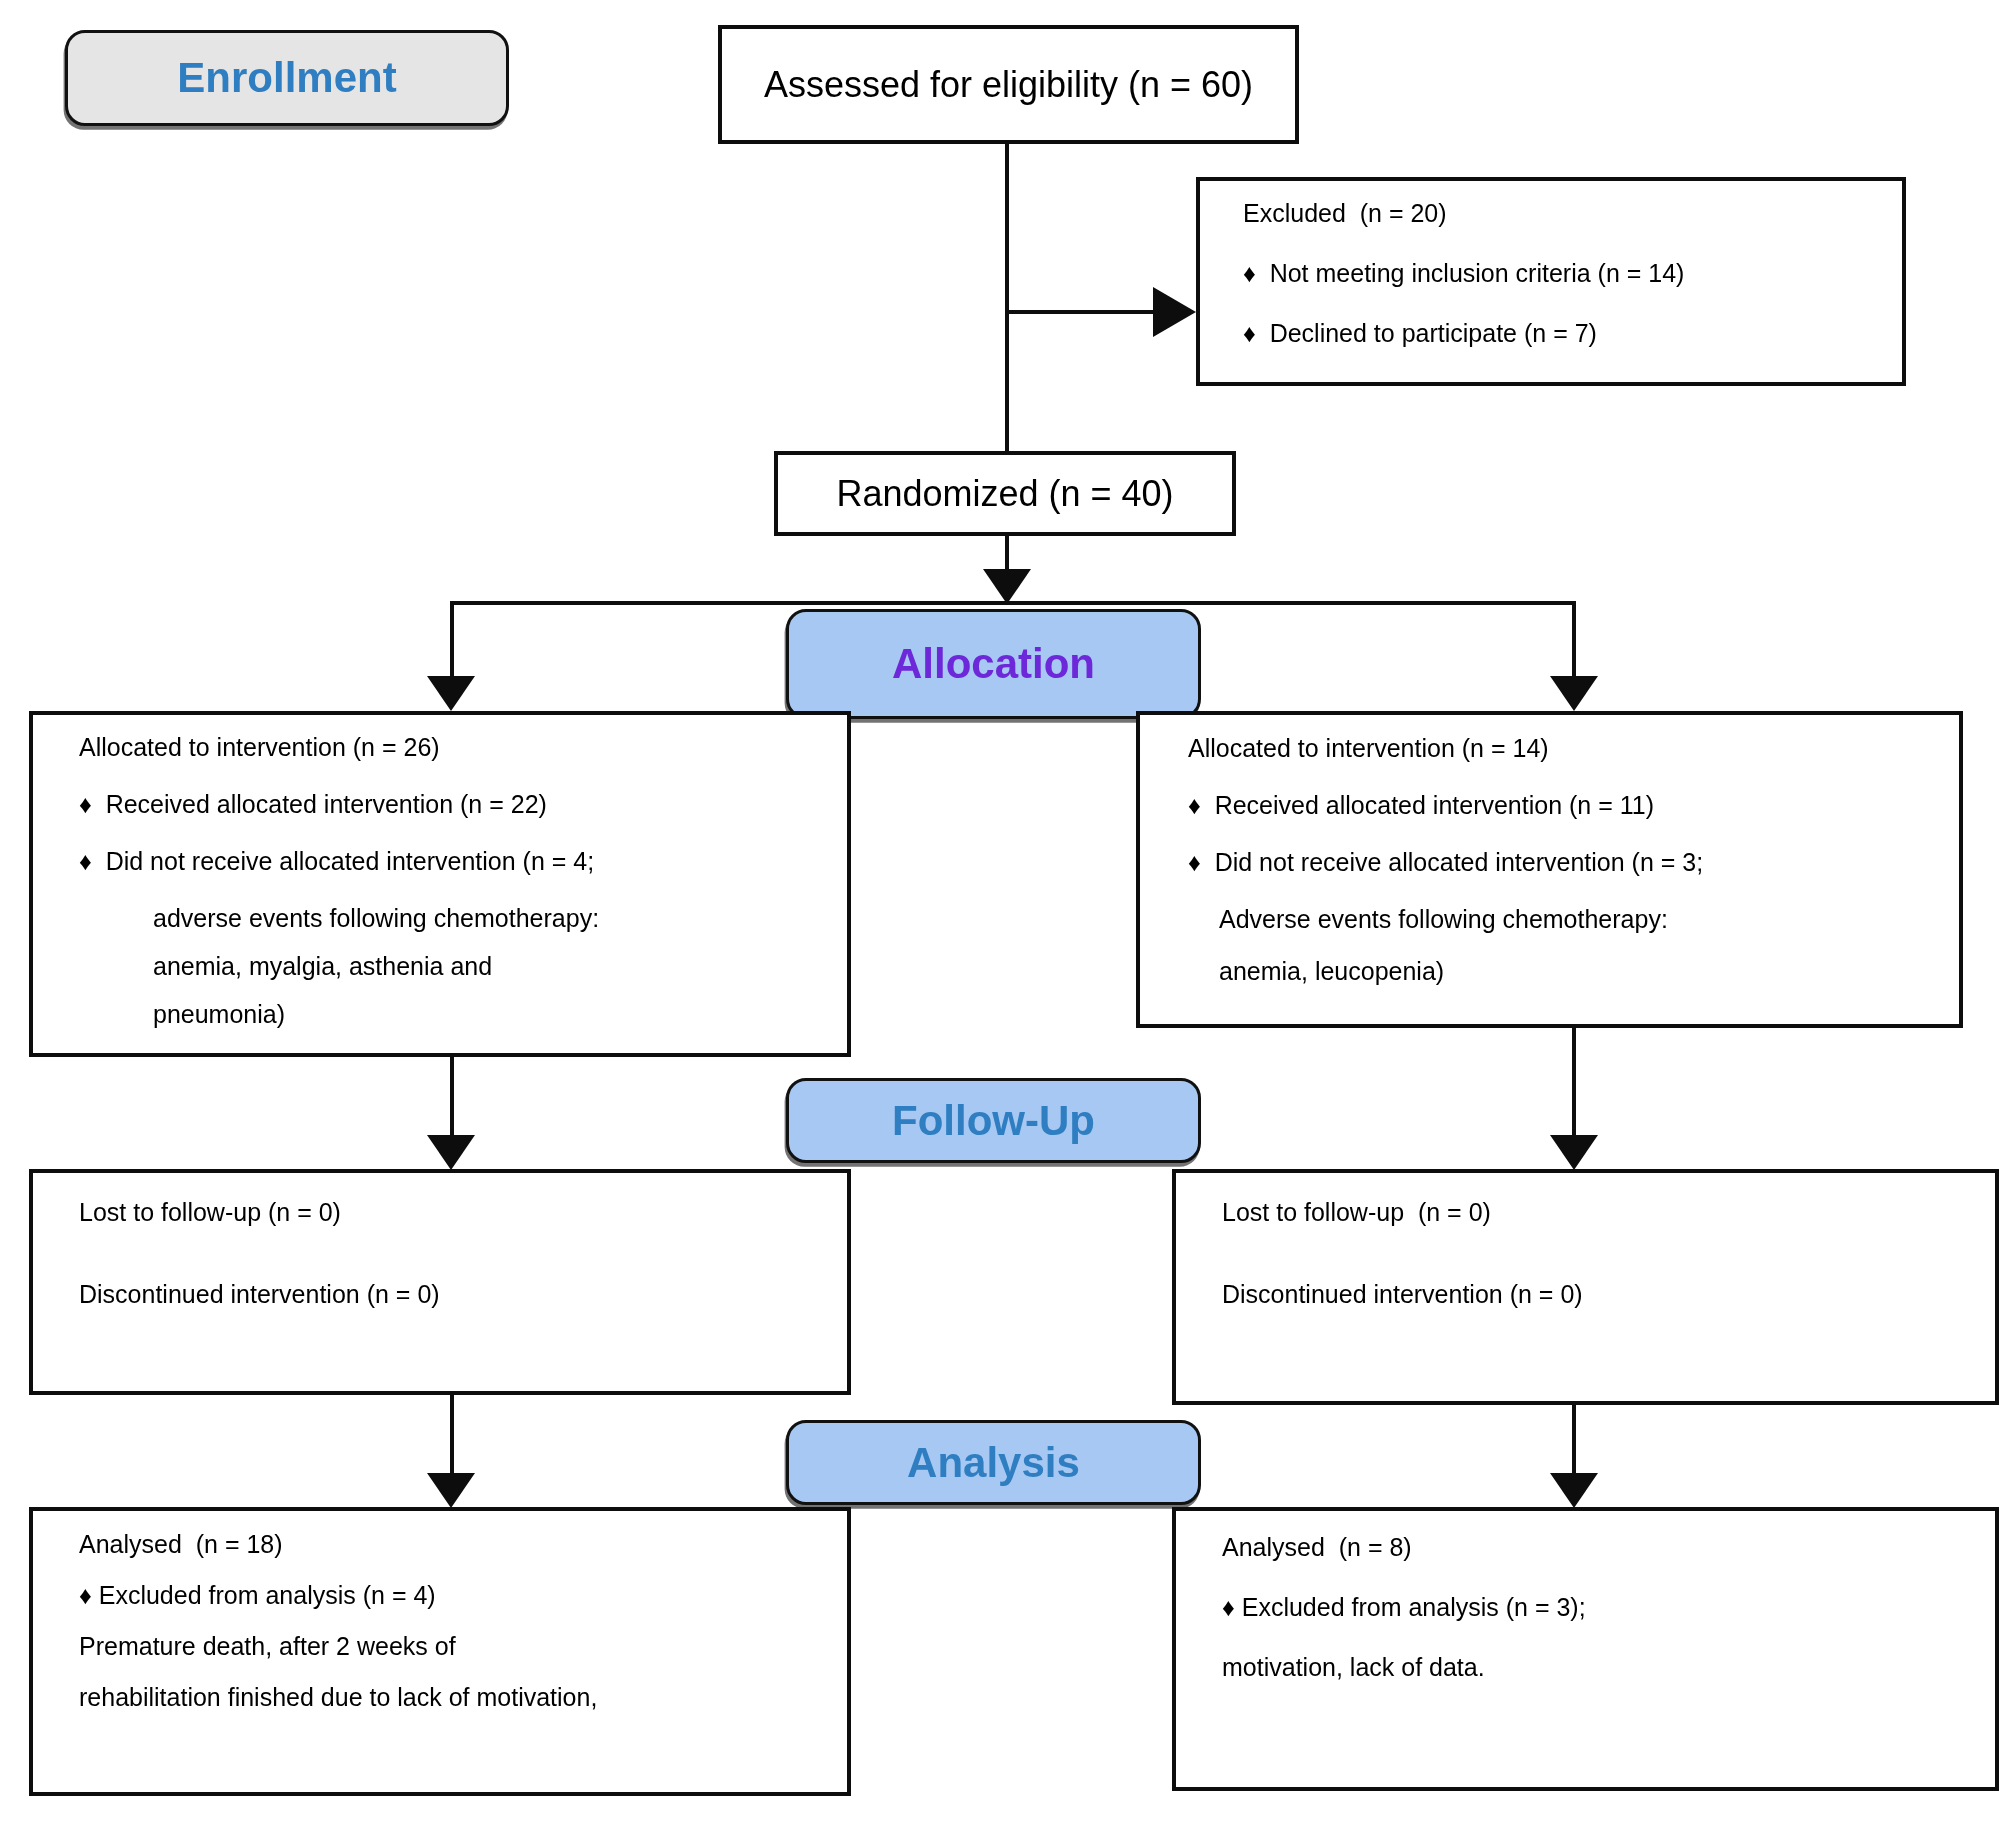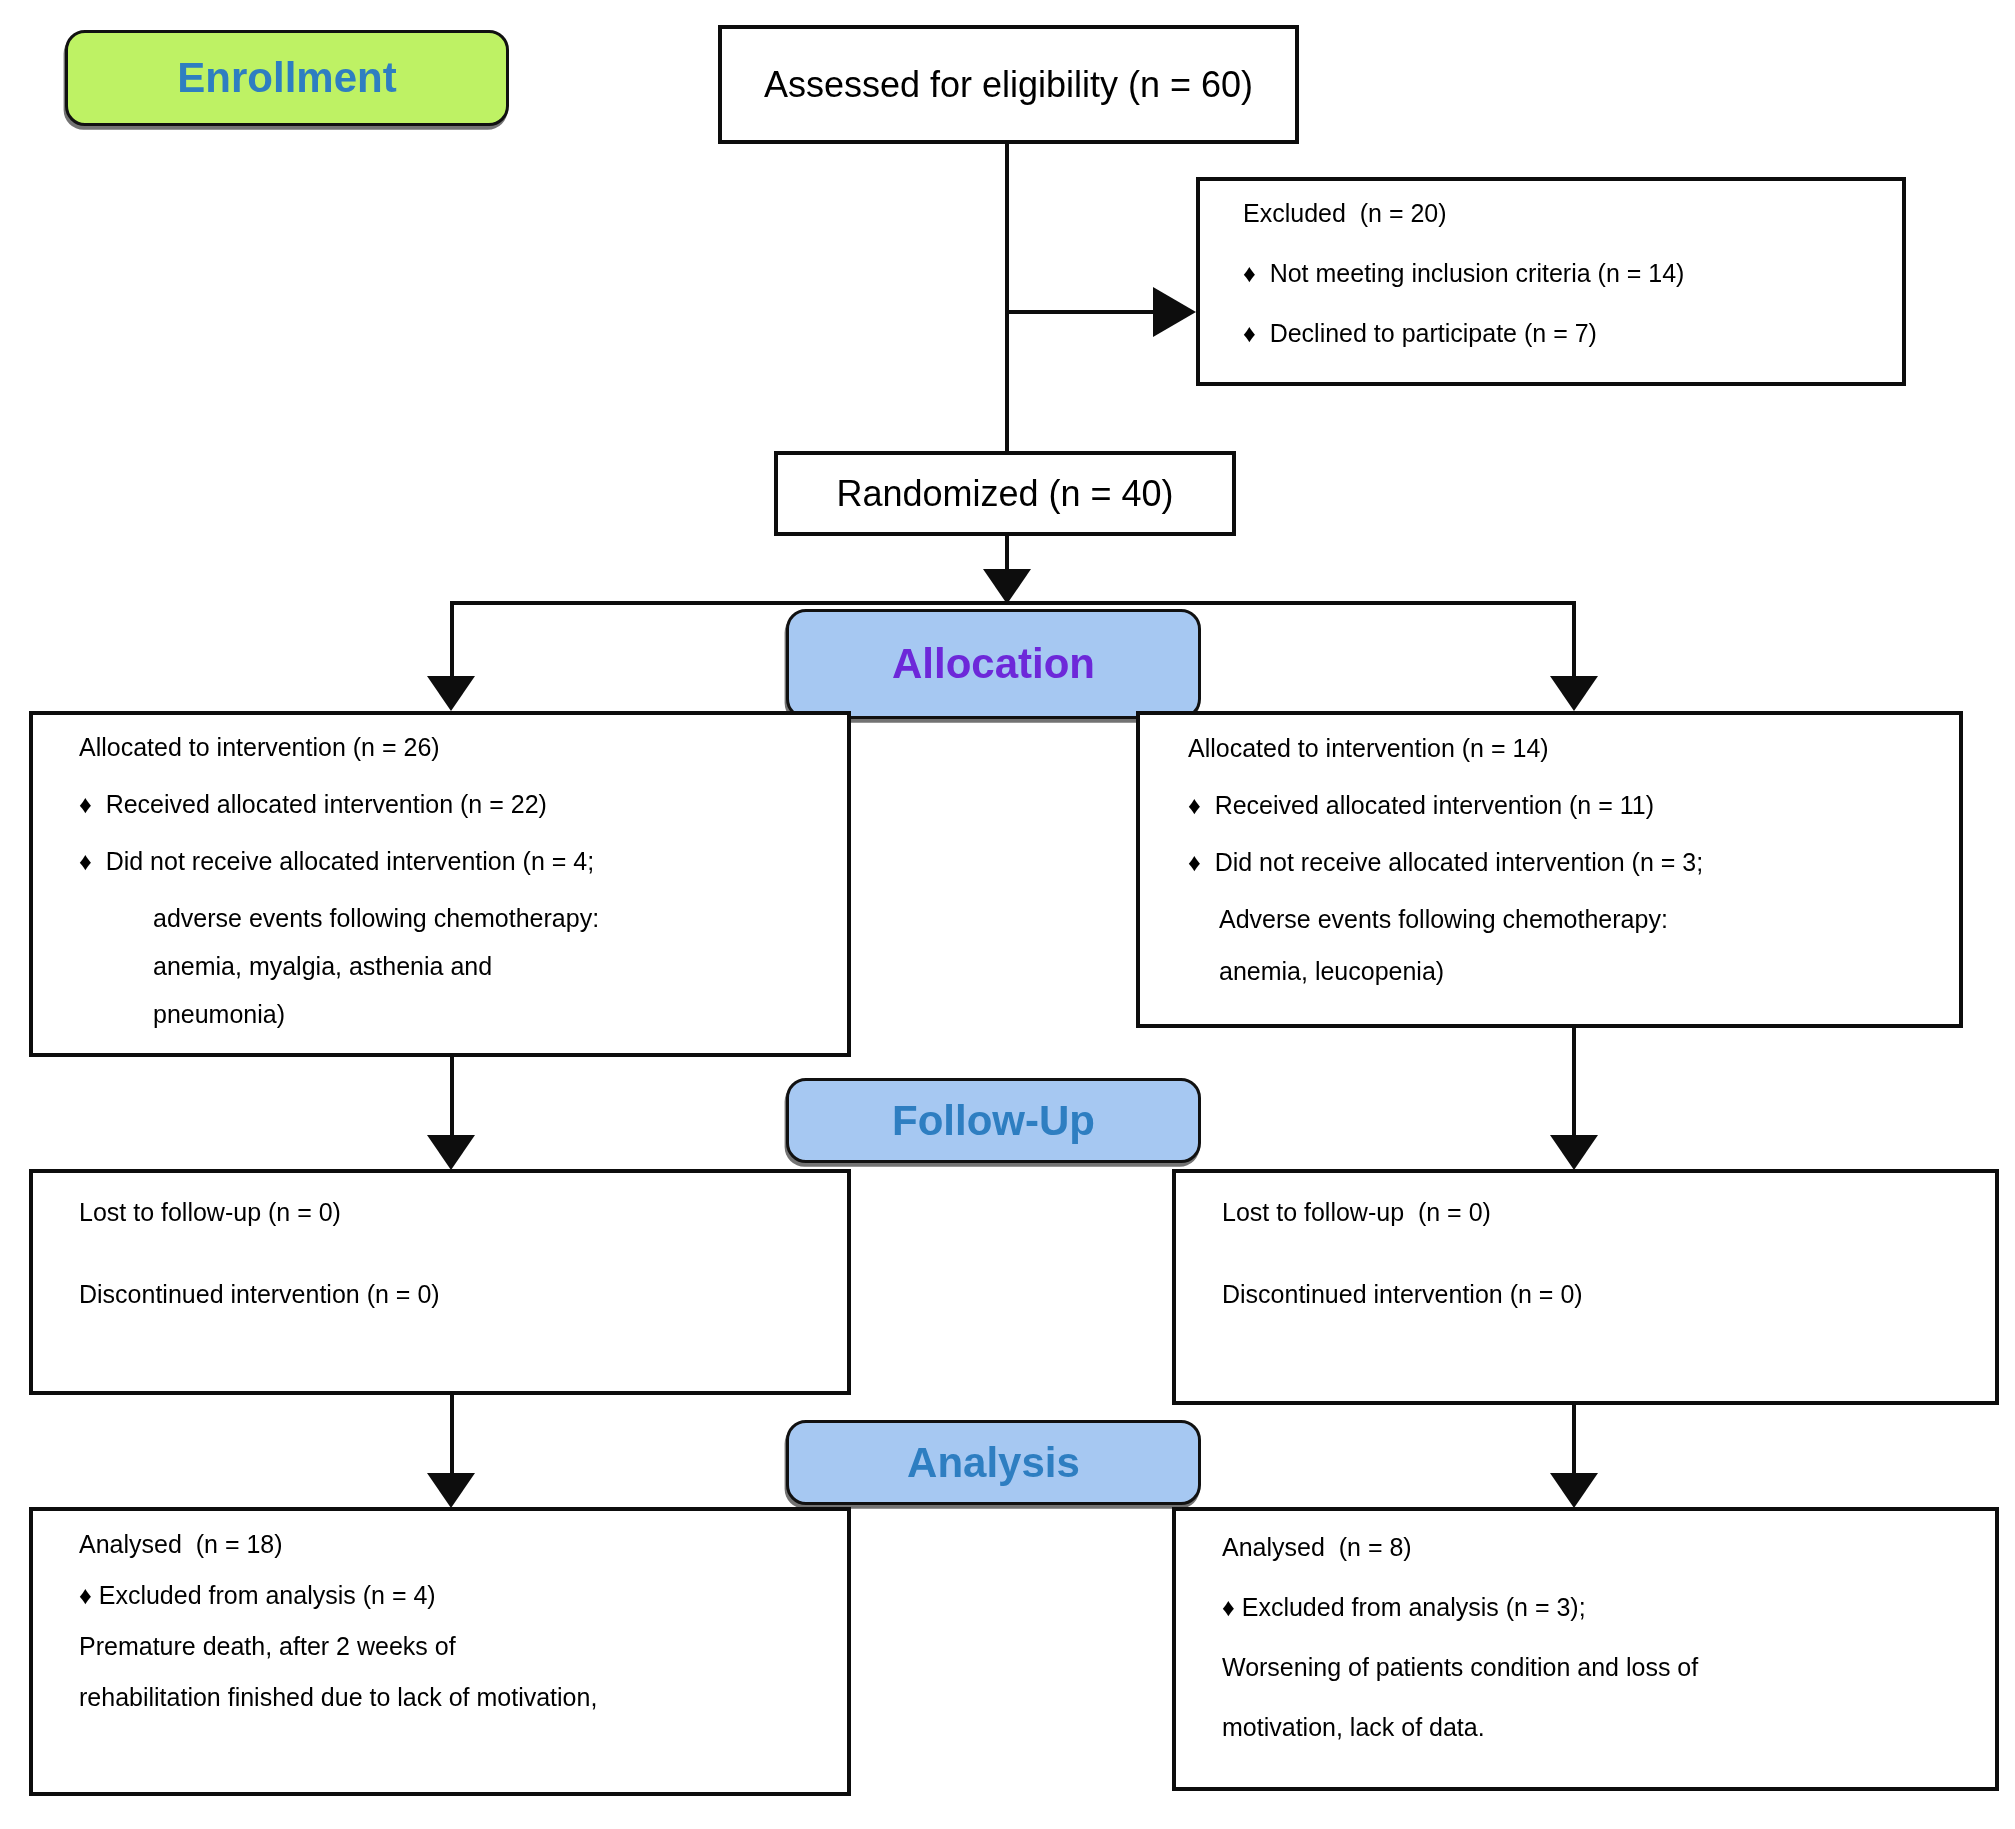--- a/index.html
+++ b/index.html
@@ -50,21 +50,21 @@
   #bx-an-l .line{height:51px;}
 
   #bx-an-r{padding:22px 14.4px 0 46px;}
   #bx-an-r .line{height:60px;}
 </style>
 </head>
 <body>
 
 <div id="canvas">
 
-  <div class="stage" style="left: 65px; top: 30px; width: 444px; height: 96px; background: #bef264; color: rgb(46, 126, 193);">
+  <div class="stage" style="left: 65px; top: 30px; width: 444px; height: 96px; background: #e5e5e5; color: rgb(46, 126, 193);">
     <span>Enrollment</span>
   </div>
 
   <div class="fbox center" style="left:718px;top:25px;width:581px;height:119px;text-align:center;" id="bx-assessed">
     <span class="line">Assessed for eligibility (n = 60)</span>
   </div>
 
   <div class="vl" style="left:1005px;top:144px;height:307px;"></div>
 
   <div class="hl" style="left:1007px;top:310px;width:147px;"></div>
@@ -142,18 +142,17 @@
   <div class="fbox" style="left:29px;top:1507px;width:822px;height:289px;" id="bx-an-l">
     <div class="line">Analysed  (n = 18)</div>
     <div class="line">♦ Excluded from analysis (n = 4)</div>
     <div class="line">Premature death, after 2 weeks of</div>
     <div class="line">rehabilitation finished due to lack of motivation,</div>
   </div>
 
   <div class="fbox" style="left:1172px;top:1507px;width:827px;height:284px;" id="bx-an-r">
     <div class="line">Analysed  (n = 8)</div>
     <div class="line">♦ Excluded from analysis (n = 3);</div>
-    <div class="line">Worsening of patients condition and loss of</div>
     <div class="line">motivation, lack of data.</div>
   </div>
 
 </div>
 
 
 </body></html>

